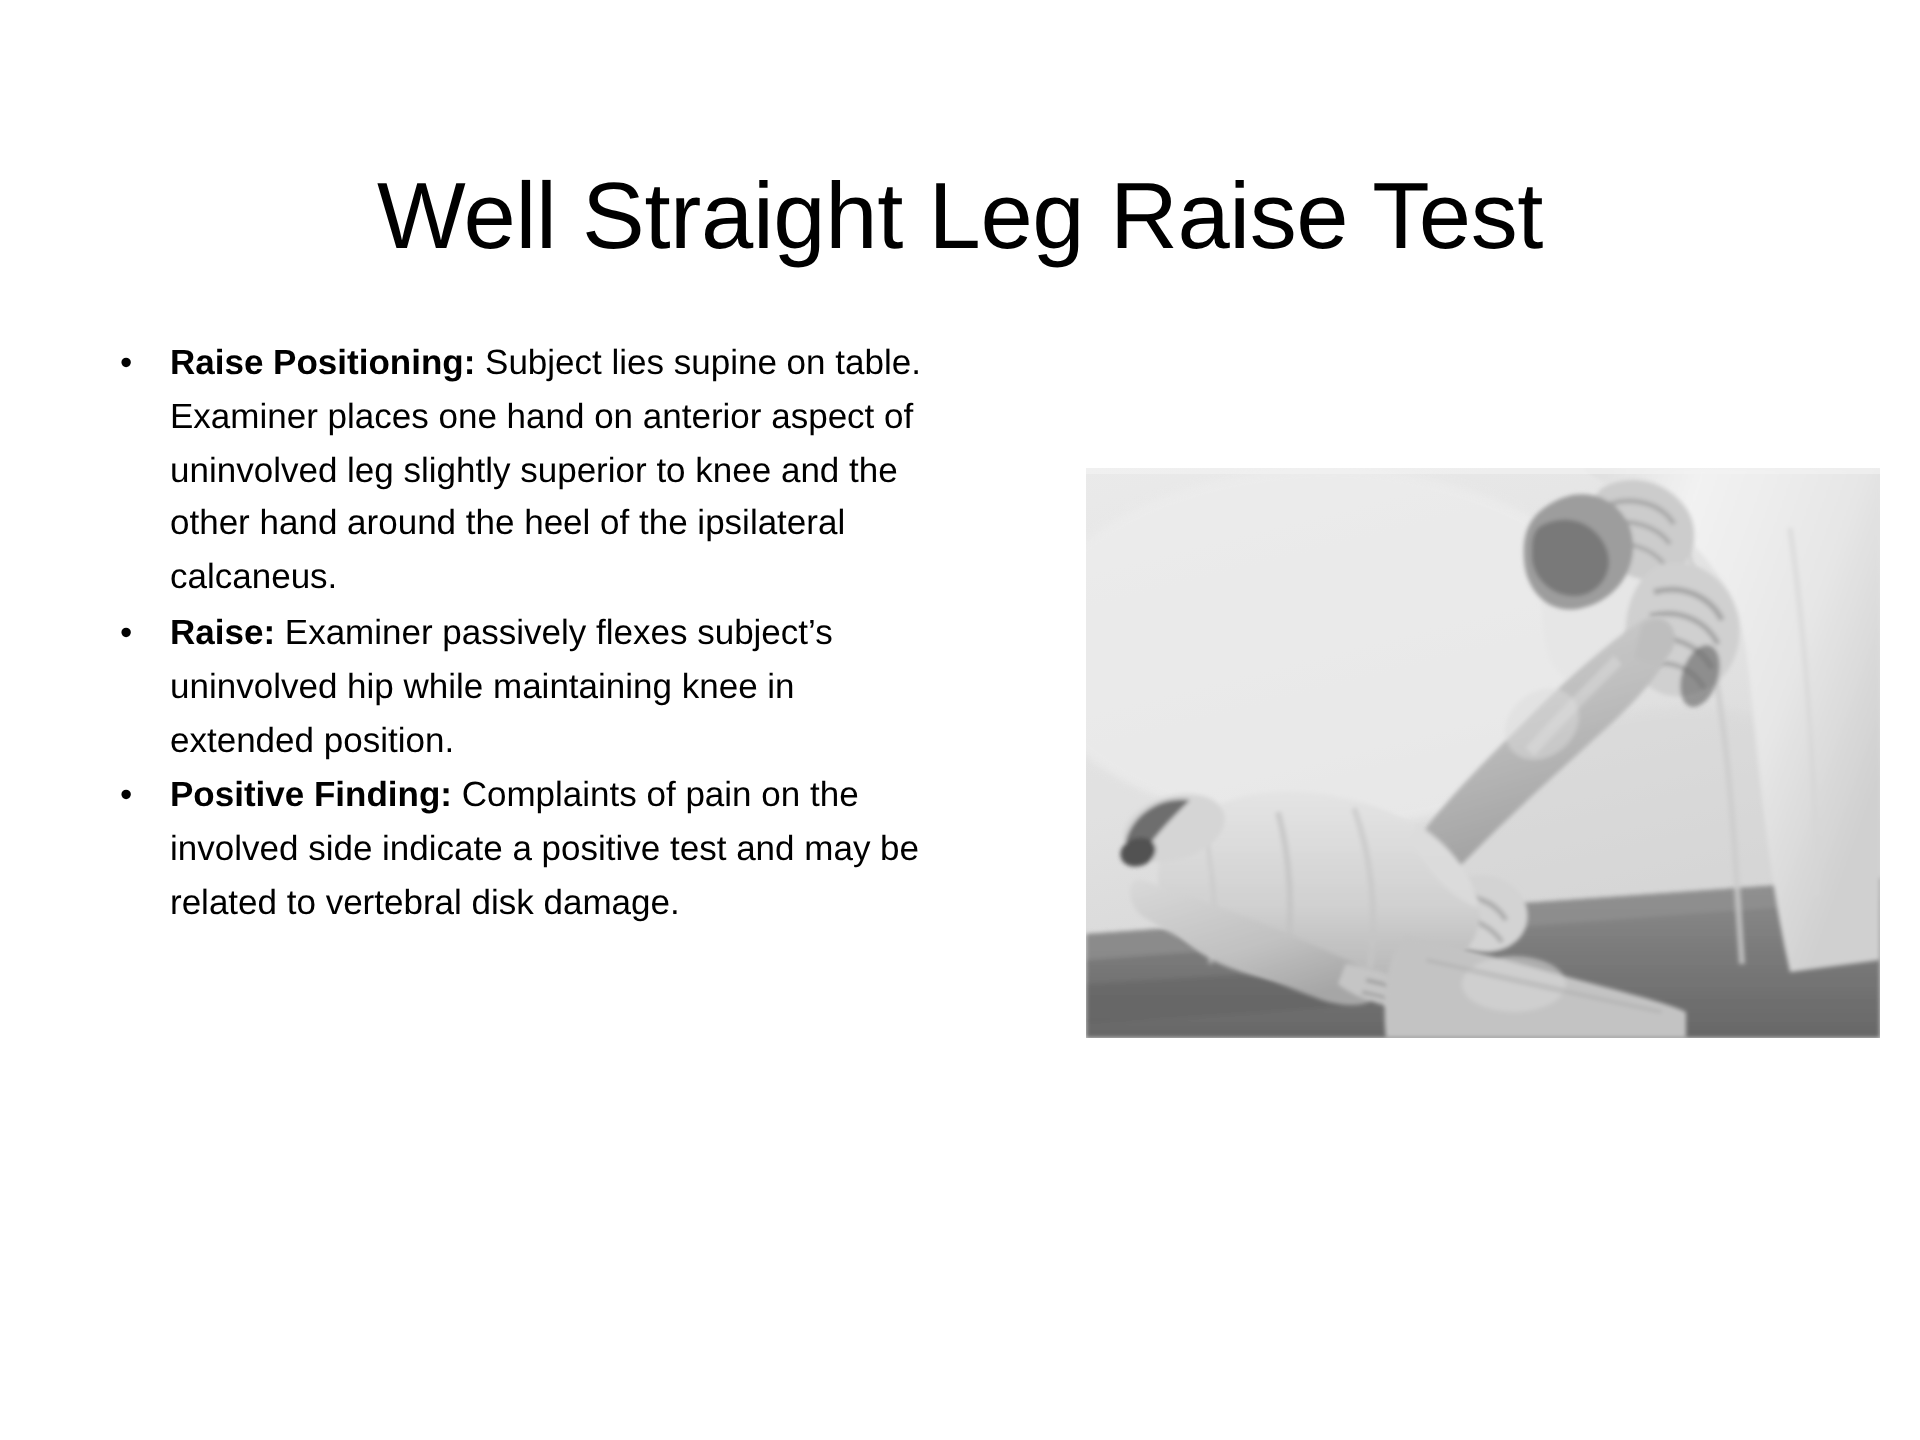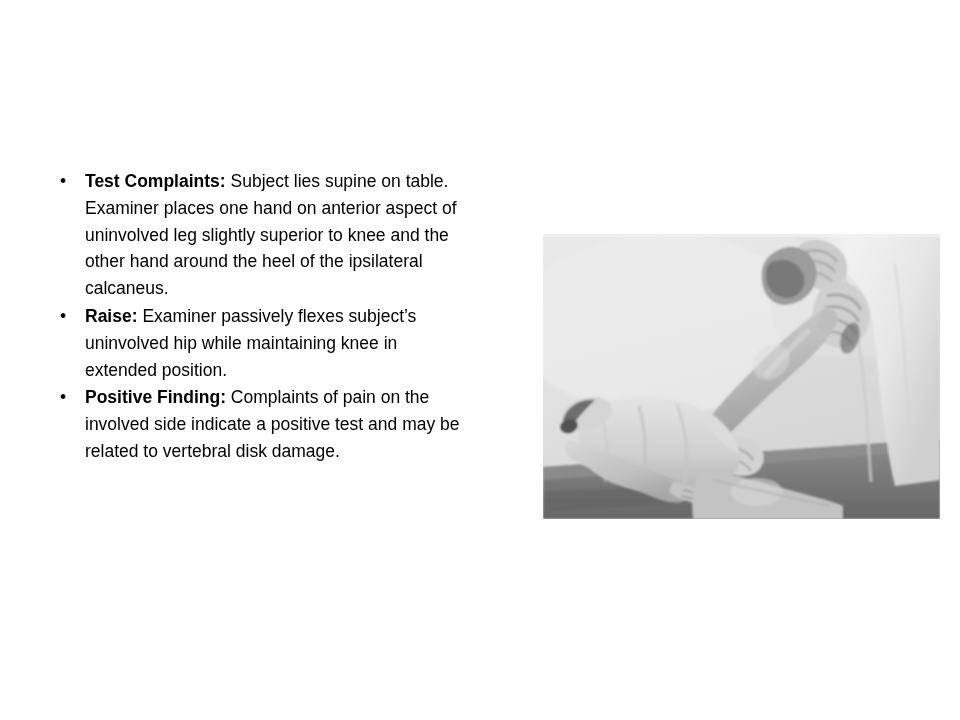--- a/index.html
+++ b/index.html
@@ -87,26 +87,27 @@
     display: block;
     width: 100%;
     height: 100%;
   }
 </style>
 </head>
 <body>
 
 <div class="slide">
 
+  <h1 class="slide-title">Well Straight Leg Raise Test</h1>
 
   <ul class="body-list">
 
     <li class="bullet-item">
       <span class="bullet-marker">•</span>
-      <span class="lead">Test Complaints:</span><span class="rest"> Subject lies supine on table.  Examiner places one hand on anterior aspect of uninvolved leg slightly superior to knee and the other hand around the heel of the ipsilateral calcaneus.</span>
+      <span class="lead">Raise Positioning:</span><span class="rest"> Subject lies supine on table.  Examiner places one hand on anterior aspect of uninvolved leg slightly superior to knee and the other hand around the heel of the ipsilateral calcaneus.</span>
     </li>
 
     <li class="bullet-item">
       <span class="bullet-marker">•</span>
       <span class="lead">Raise:</span><span class="rest"> Examiner passively flexes subject’s uninvolved hip while maintaining knee in extended position.</span>
     </li>
 
     <li class="bullet-item">
       <span class="bullet-marker">•</span>
       <span class="lead">Positive Finding:</span><span class="rest"> Complaints of pain on the involved side indicate a positive test and may be related to vertebral disk damage.</span>

